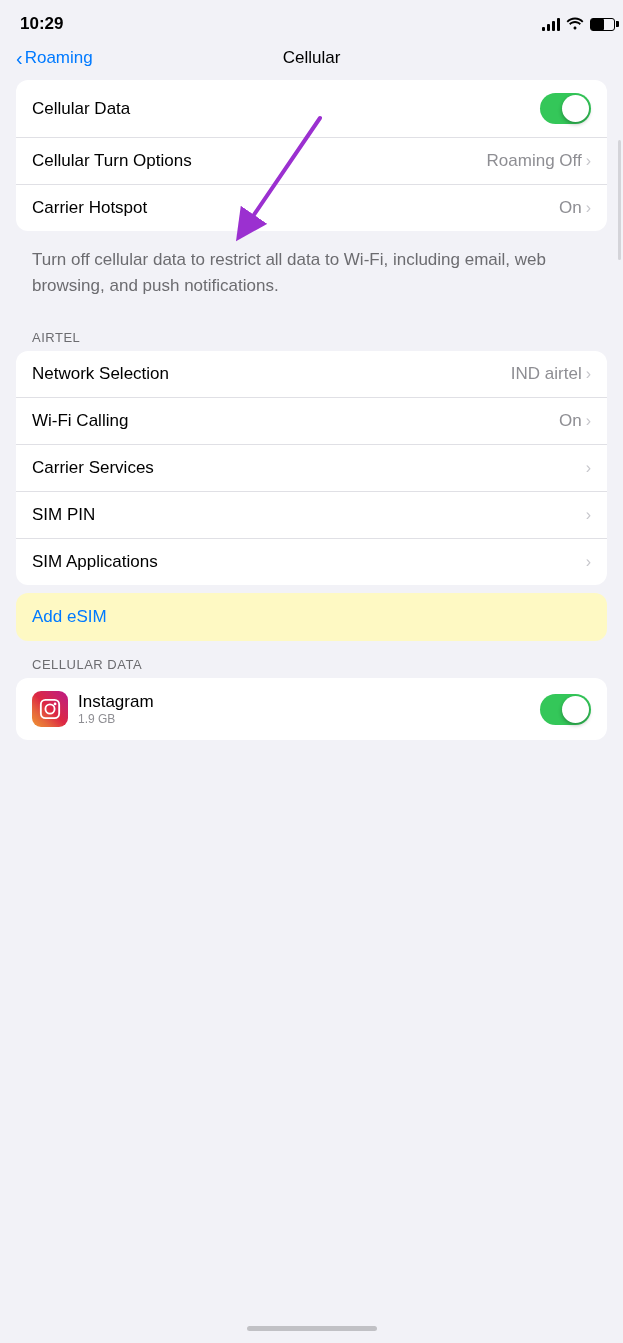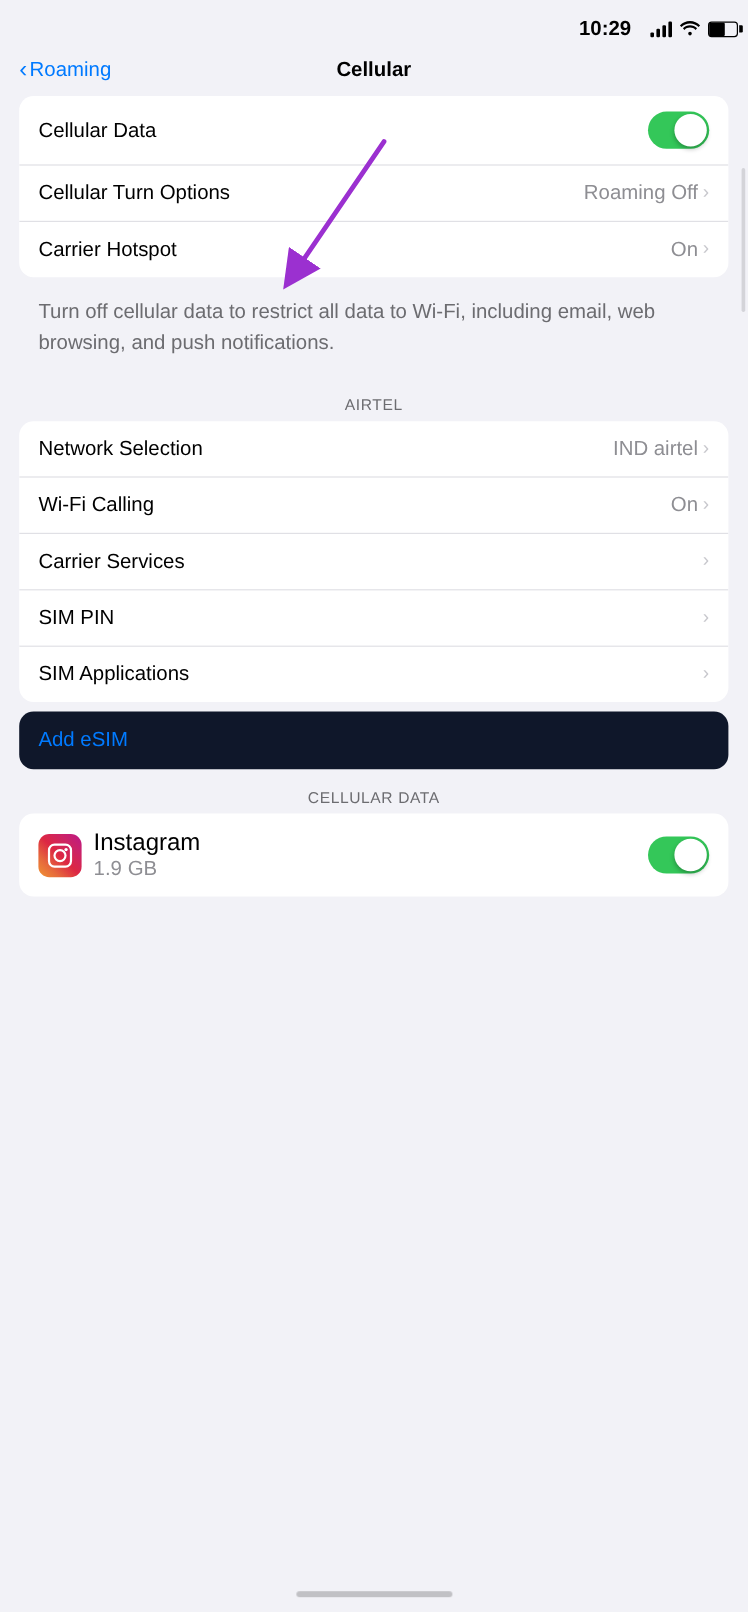--- a/index.html
+++ b/index.html
@@ -8,21 +8,21 @@
       min-height: 1343px;
       background: #f2f2f7;
       font-family: -apple-system, 'SF Pro Text', 'Helvetica Neue', Arial, sans-serif;
       position: relative;
       overflow-x: hidden;
     }
 
     
     .status-bar {
       display: flex;
-      justify-content: flex-end;
+      justify-content: space-between;
       align-items: center;
       padding: 14px 8px 8px 20px;
       background: #f2f2f7;
       gap: 16px;
     }
     .status-time {
       font-size: 17px;
       font-weight: 600;
       color: #000;
     }
@@ -92,36 +92,35 @@
       cursor: pointer;
       text-decoration: none;
     }
     .nav-back-chevron {
       font-size: 20px;
       margin-right: 2px;
       line-height: 1;
     }
     .nav-title {
       font-size: 17px;
-      font-weight: 700;
+      font-weight: 400;
       color: #000;
     }
 
     
     .section {
       margin: 0 16px 8px 16px;
     }
     .section-label {
       font-size: 13px;
       color: #6c6c70;
       text-transform: uppercase;
       letter-spacing: 0.5px;
       padding: 8px 16px 6px 16px;
       font-weight: 400;
-      text-align: center;
     }
     .card {
       background: #ffffff;
       border-radius: 12px;
       overflow: hidden;
     }
     .row {
       display: flex;
       align-items: center;
       justify-content: space-between;
@@ -177,21 +176,21 @@
     
     .info-text {
       font-size: 17px;
       color: #6c6c70;
       padding: 8px 16px 16px 16px;
       line-height: 1.5;
     }
 
     
     .esim-card {
-      background: #0f172a;
+      background: #fef9c3;
       border-radius: 12px;
       padding: 14px 16px;
     }
     .esim-label {
       font-size: 17px;
       color: #007aff;
       cursor: pointer;
     }
 
     
@@ -211,25 +210,25 @@
       height: 22px;
       fill: none;
       stroke: #fff;
       stroke-width: 2;
     }
     .insta-info {
       display: flex;
       flex-direction: column;
     }
     .insta-name {
-      font-size: 20px;
+      font-size: 17px;
       color: #000;
     }
     .insta-size {
-      font-size: 17px;
+      font-size: 12px;
       color: #8e8e93;
     }
     .insta-left {
       display: flex;
       align-items: center;
     }
 
     
     .scrollbar {
       position: absolute;

